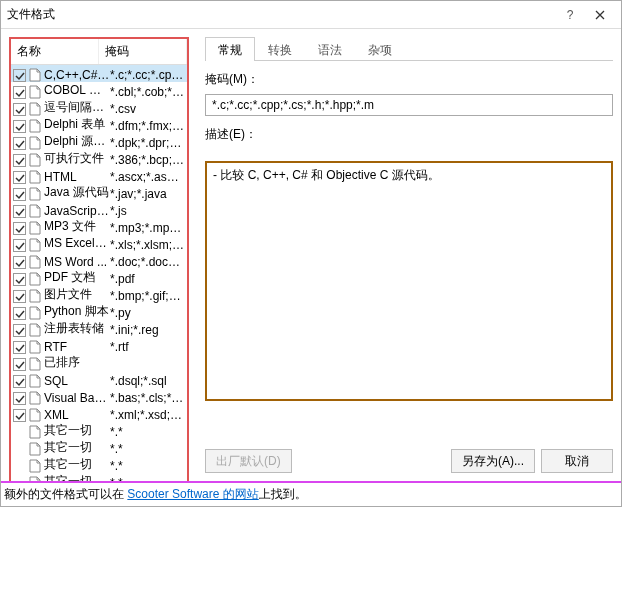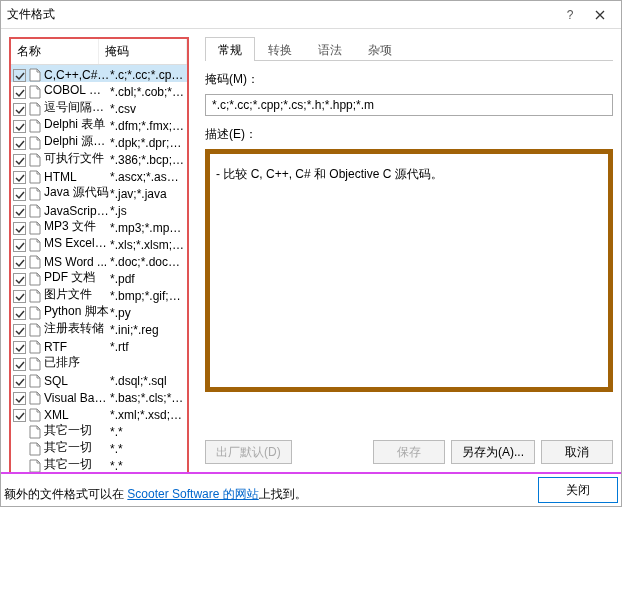--- a/index.html
+++ b/index.html
@@ -25,21 +25,21 @@
 .row .nm{width:66px;white-space:nowrap;overflow:hidden;text-overflow:ellipsis;}
 .row .mk{flex:1;white-space:nowrap;overflow:hidden;text-overflow:ellipsis;}
 .toolbar{display:flex;gap:2px;}
 .toolbar .tb{width:22px;height:22px;border:1px solid #bbb;background:#f3f3f3;display:flex;align-items:center;justify-content:center;}
 .right-panel{flex:1;display:flex;flex-direction:column;gap:6px;}
 .tabs{display:flex;border-bottom:1px solid #ccc;height:24px;}
 .tab{padding:4px 12px;border:1px solid transparent;border-bottom:none;margin-bottom:-1px;color:#555;}
 .tab.active{border-color:#ccc;background:#fff;color:#000;}
 .field-label{margin-top:4px;}
 .input-underlined{border:1px solid #aaa;padding:3px 6px;width:100%;}
-.textarea{flex:1;border:5px solid #a16207;padding:12px 6px;resize:none;}
+.textarea{flex:1;border:2px solid #a16207;padding:4px 6px;resize:none;margin-top:12px;}
 .right-buttons{display:flex;gap:6px;justify-content:flex-end;align-items:center;}
 .right-buttons .spacer{flex:1;}
 .btn-std{min-width:72px;height:24px;border:1px solid #bbb;background:#f3f3f3;padding:0 10px;display:flex;align-items:center;justify-content:center;margin-top:42px;}
 .btn-std.disabled{color:#aaa;}
 .footer{border-top:2px solid #d946ef;padding:3px;display:flex;align-items:flex-end;gap:12px;}
 .footer .txt{flex:1;}
 .footer a{color:#0066cc;text-decoration:underline;}
 .close-btn{min-width:80px;height:26px;border:1px solid #0078d7;background:#fff;display:flex;align-items:center;justify-content:center;}
 </style>
 </head>
@@ -448,26 +448,24 @@
         <div class="tab">语法</div>
         <div class="tab">杂项</div>
       </div>
       <div class="field-label">掩码(M)：</div>
       <input class="input-underlined" value="*.c;*.cc;*.cpp;*.cs;*.h;*.hpp;*.m" style="">
       <div class="field-label">描述(E)：</div>
       <textarea class="textarea" id="desc-ta" style="">- 比较 C, C++, C# 和 Objective C 源代码。</textarea>
       <div class="right-buttons">
         <div class="btn-std disabled">出厂默认(D)</div>
         <div class="spacer"></div>
-        <div class="btn-std disabled">保存</div>
         <div class="btn-std">另存为(A)...</div>
         <div class="btn-std">取消</div>
       </div>
     </div>
   </div>
 
   <div class="footer">
     <div class="txt">
       <span>额外的文件格式可以在 </span><a href="#">Scooter Software 的网站</a><span>上找到。</span>
     </div>
-    <div class="close-btn">关闭</div>
   </div>
 </div>
 
 </body></html>

